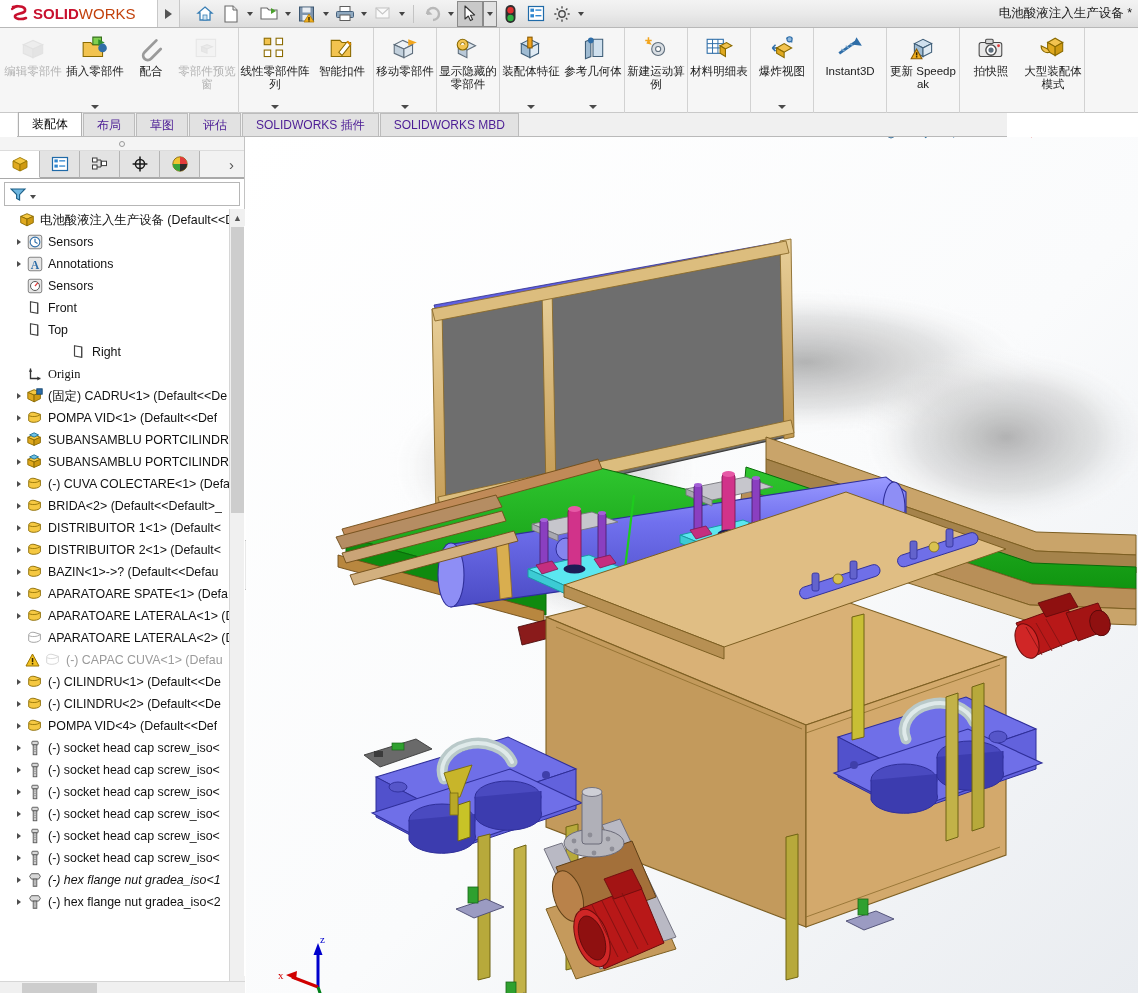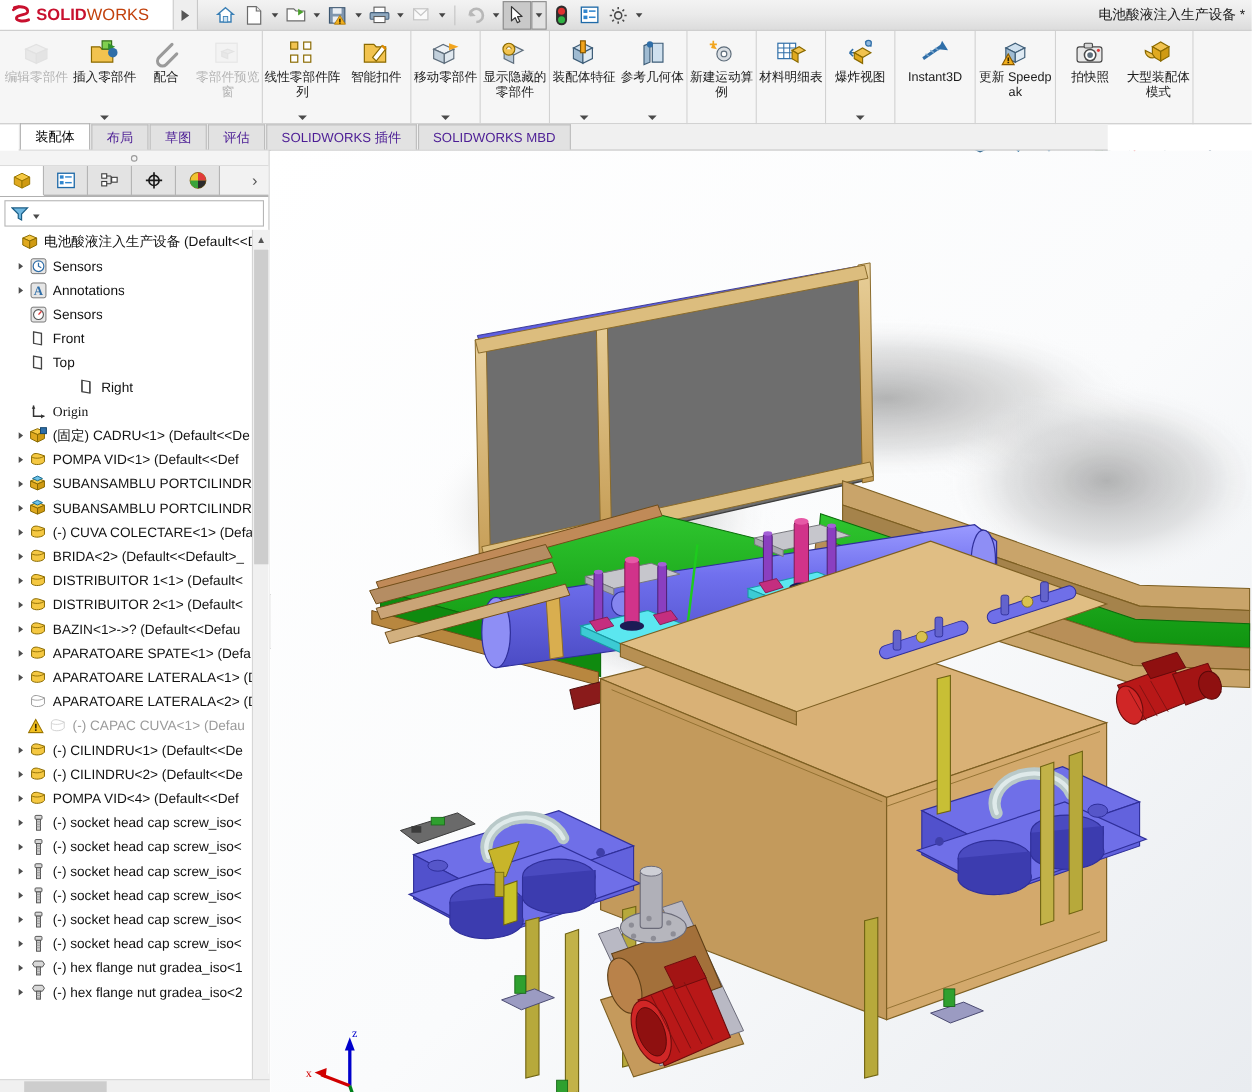--- a/index.html
+++ b/index.html
@@ -954,21 +954,21 @@
             <svg width="18" height="18" viewBox="0 0 20 20">
               <g stroke-width="1">
                 <rect x="6.5" y="2.5" width="7" height="4" rx="1" fill="#d8d8d8" stroke="#555"></rect>
                 <rect x="8" y="6.5" width="4" height="11" fill="#cfcfcf" stroke="#555"></rect>
                 <path d="M8 9 H12 M8 11.5 H12 M8 14 H12" stroke="#8a8a8a" stroke-width="0.8"></path>
               </g>
             </svg>
           </span>
           <span class="tlabel">(-) socket head cap screw_iso&lt;</span>
         </div>
-        <div class="trow" style="padding-left: 12px;">
+        <div class="trow" style="padding-left: 12px; font-style: italic;">
           <span class="arrow has"></span>
           <span class="ticon">
             <svg width="18" height="18" viewBox="0 0 20 20">
               <g stroke-width="1">
                 <path d="M6 3 L14 3 L16 6 L14 9 L6 9 L4 6 Z" fill="#d8d8d8" stroke="#555"></path>
                 <rect x="8" y="9" width="4" height="8" fill="#cfcfcf" stroke="#555"></rect>
                 <path d="M8 11 H12 M8 13.4 H12 M8 15.8 H12" stroke="#8a8a8a" stroke-width="0.8"></path>
               </g>
             </svg>
           </span>

